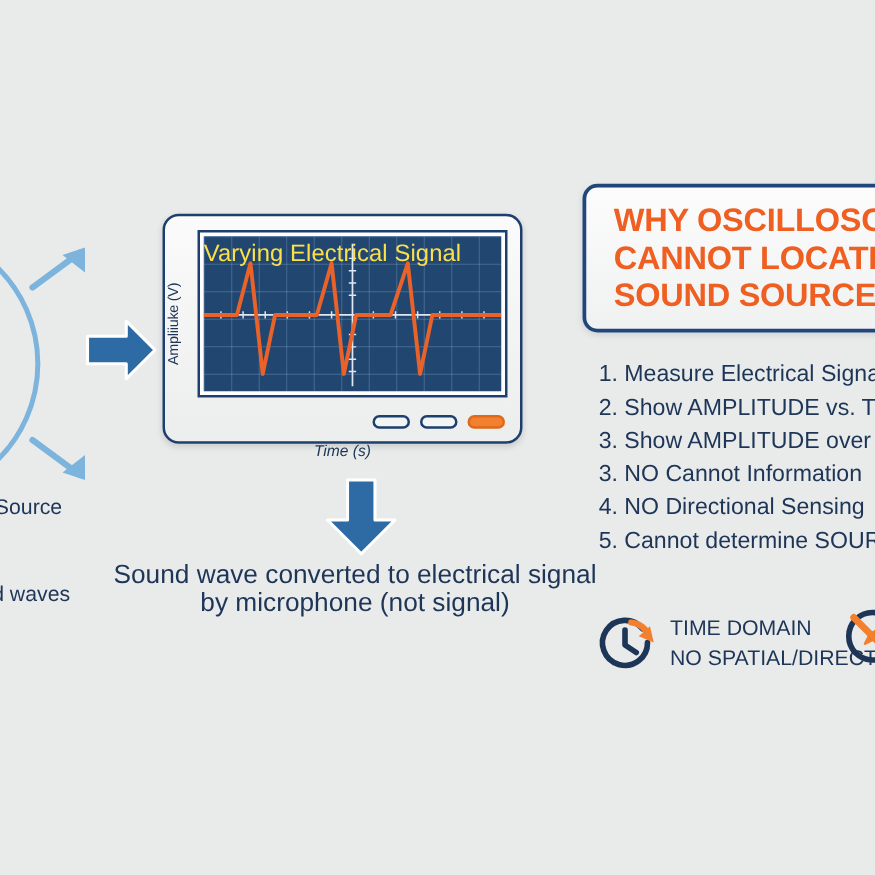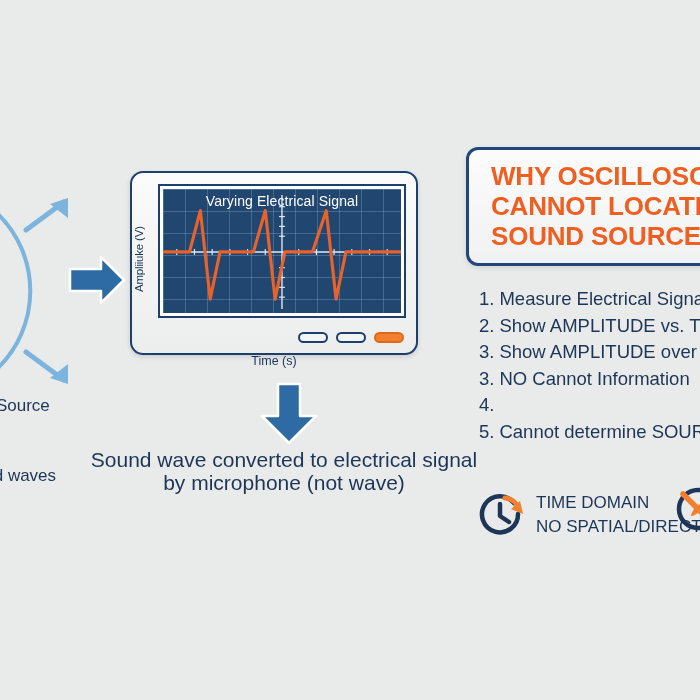--- a/index.html
+++ b/index.html
@@ -104,23 +104,22 @@
   }
   #scope-svg {
     position: absolute;
     inset: 0;
   }
   #signal-caption {
     position: absolute;
     left: 0;
     top: 4px;
     width: 100%;
-    text-align: center;
-    color: #ffffff;
-    font-size: 14px;
+    color: #fde047;
+    font-size: 19px;
     letter-spacing: 0.1px;
   }
   #y-axis-label {
     position: absolute;
     left: 1px;
     top: 34px;
     width: 22px;
     height: 104px;
     color: #1d3557;
     font-size: 11.5px;
@@ -130,20 +129,21 @@
     letter-spacing: -0.2px;
   }
   #x-axis-label {
     position: absolute;
     left: 0;
     top: 354px;
     width: 288px;
     text-align: center;
     color: #1d3557;
     font-size: 12.5px;
+    font-style: italic;
   }
   #scope-buttons {
     position: absolute;
     right: 12px;
     bottom: 10px;
     display: flex;
     gap: 8px;
   }
   .scope-btn {
     width: 30px;
@@ -304,21 +304,21 @@
   </div>
 
   <div id="x-axis-label" style="left:130px;">Time (s)</div>
 
   <svg id="arrow-down" viewBox="0 0 70 64">
     <path d="M 24 2 L 46 2 L 46 34 L 62 34 L 35 61 L 8 34 L 24 34 Z" fill="#2e6ba4" stroke="#ffffff" stroke-width="2.5" stroke-linejoin="round"></path>
   </svg>
 
   <div id="conversion-caption">
     <div>Sound wave converted to electrical signal</div>
-    <div>by microphone (not wave)</div>
+    <div>by microphone (not signal)</div>
   </div>
 
   <div id="title-panel">
     <div class="title-line">WHY OSCILLOSCOPES</div>
     <div class="title-line">CANNOT LOCATE</div>
     <div class="title-line">SOUND SOURCES</div>
   </div>
 
   <div id="capability-list">
     <div class="list-row">
@@ -332,20 +332,21 @@
     <div class="list-row">
       <span class="list-num">3.</span>
       <span>Show AMPLITUDE over TIME</span>
     </div>
     <div class="list-row">
       <span class="list-num">3.</span>
       <span>NO Cannot Information</span>
     </div>
     <div class="list-row">
       <span class="list-num">4.</span>
+      <span>NO Directional Sensing</span>
     </div>
     <div class="list-row">
       <span class="list-num">5.</span>
       <span>Cannot determine SOURCE</span>
     </div>
   </div>
 
   <div id="icon-row">
 
     <svg id="clock-icon" width="52" height="52" viewBox="0 0 52 52">

